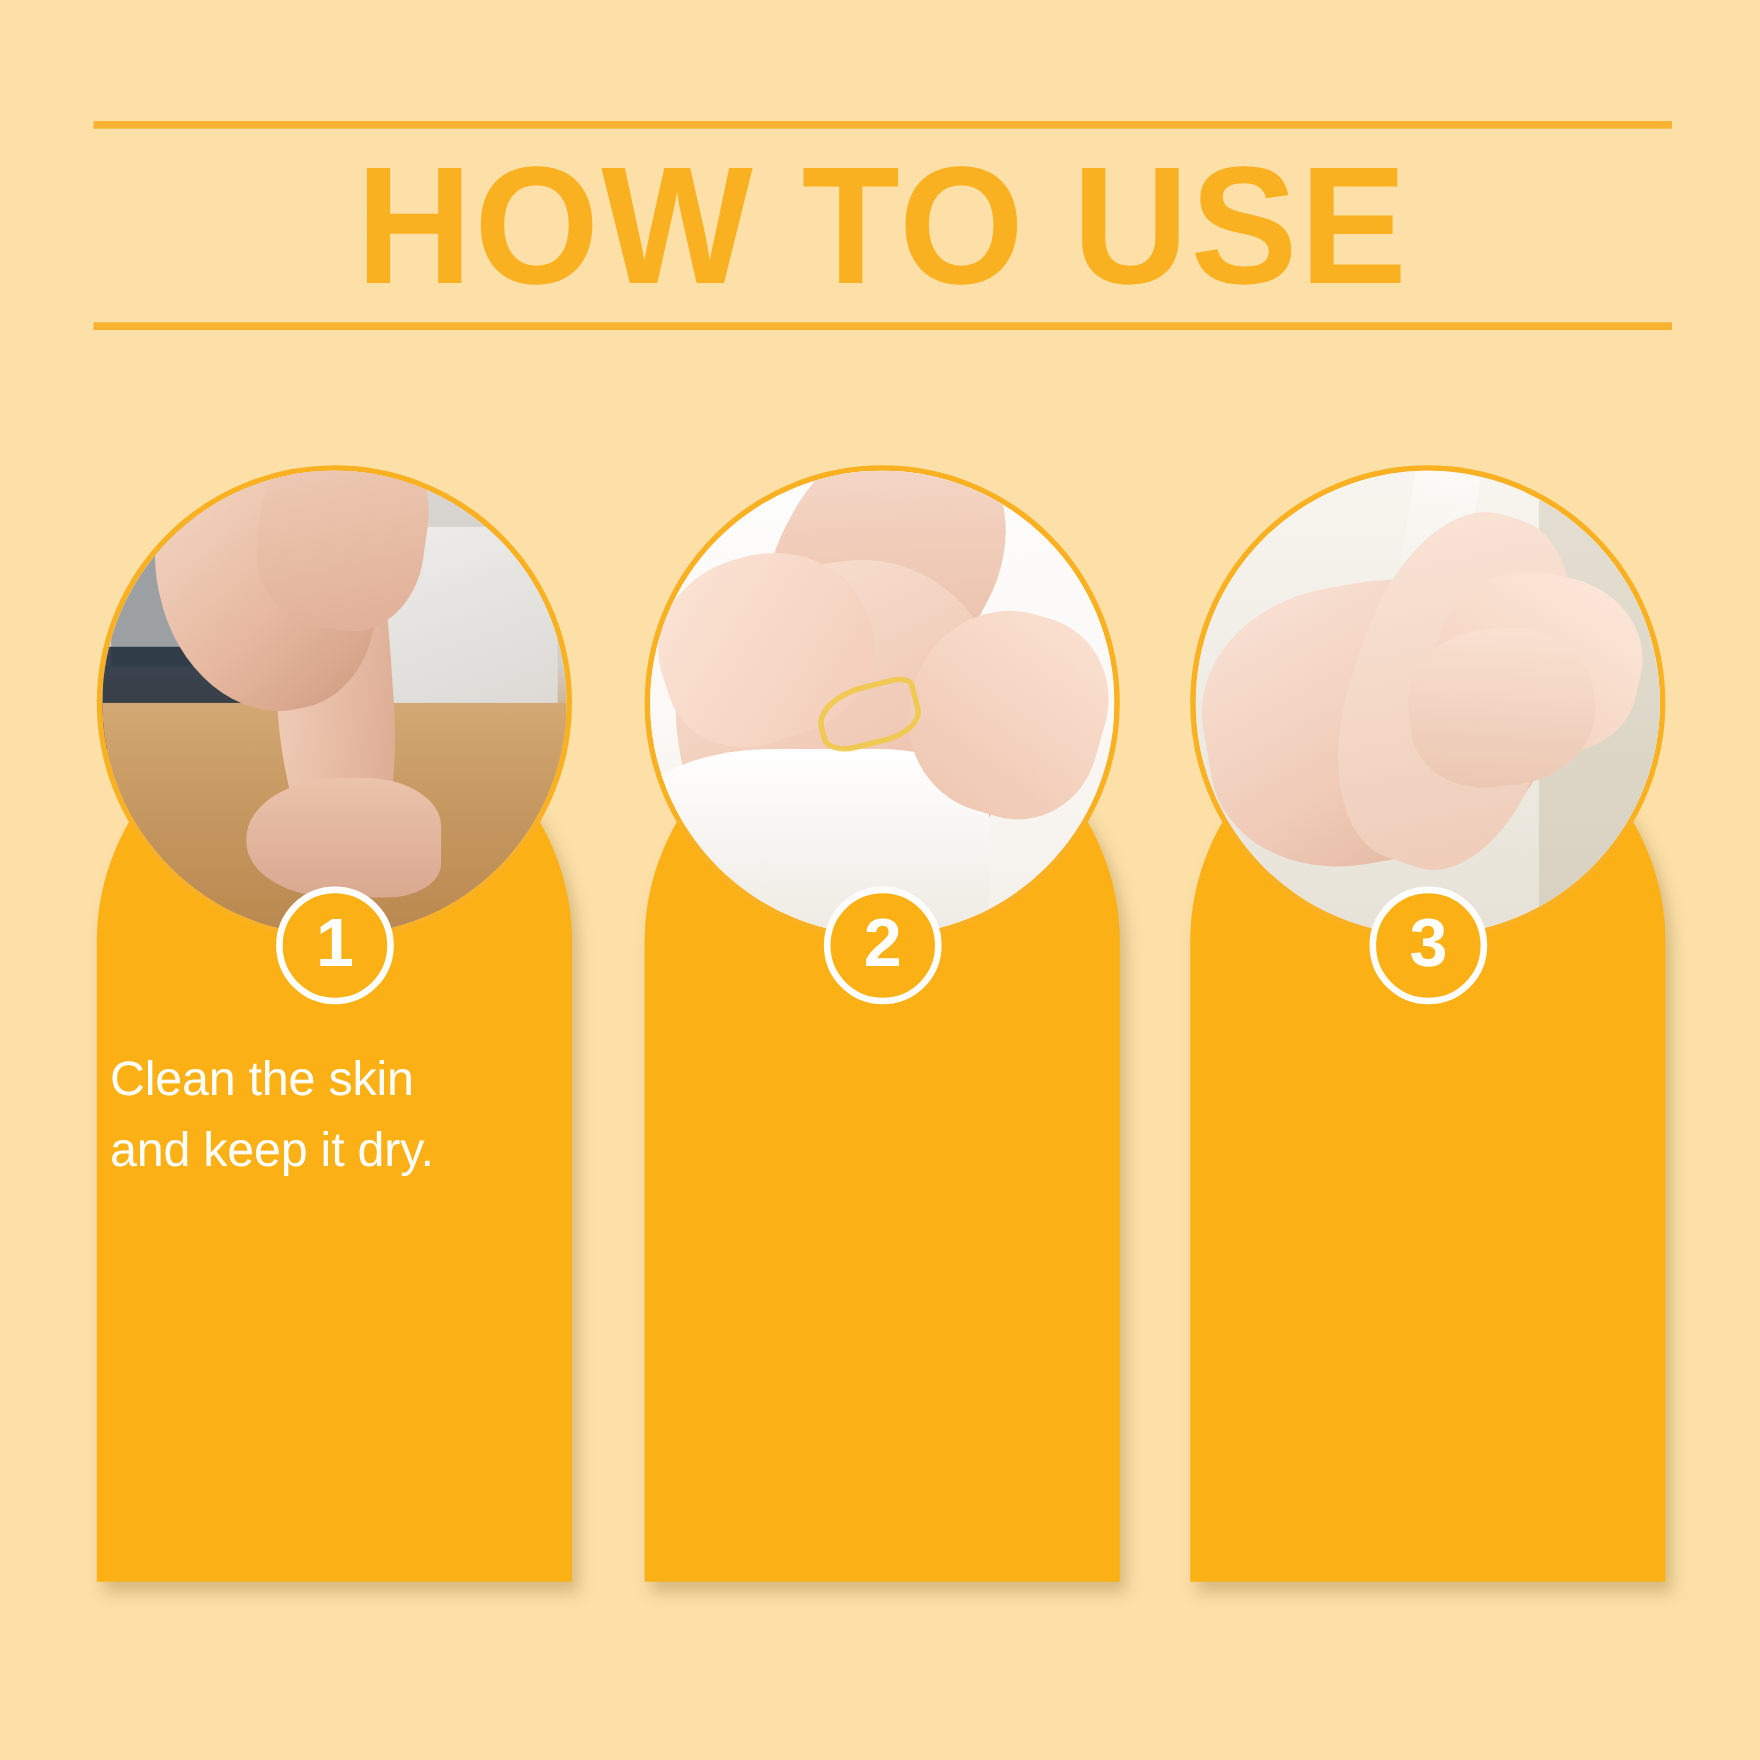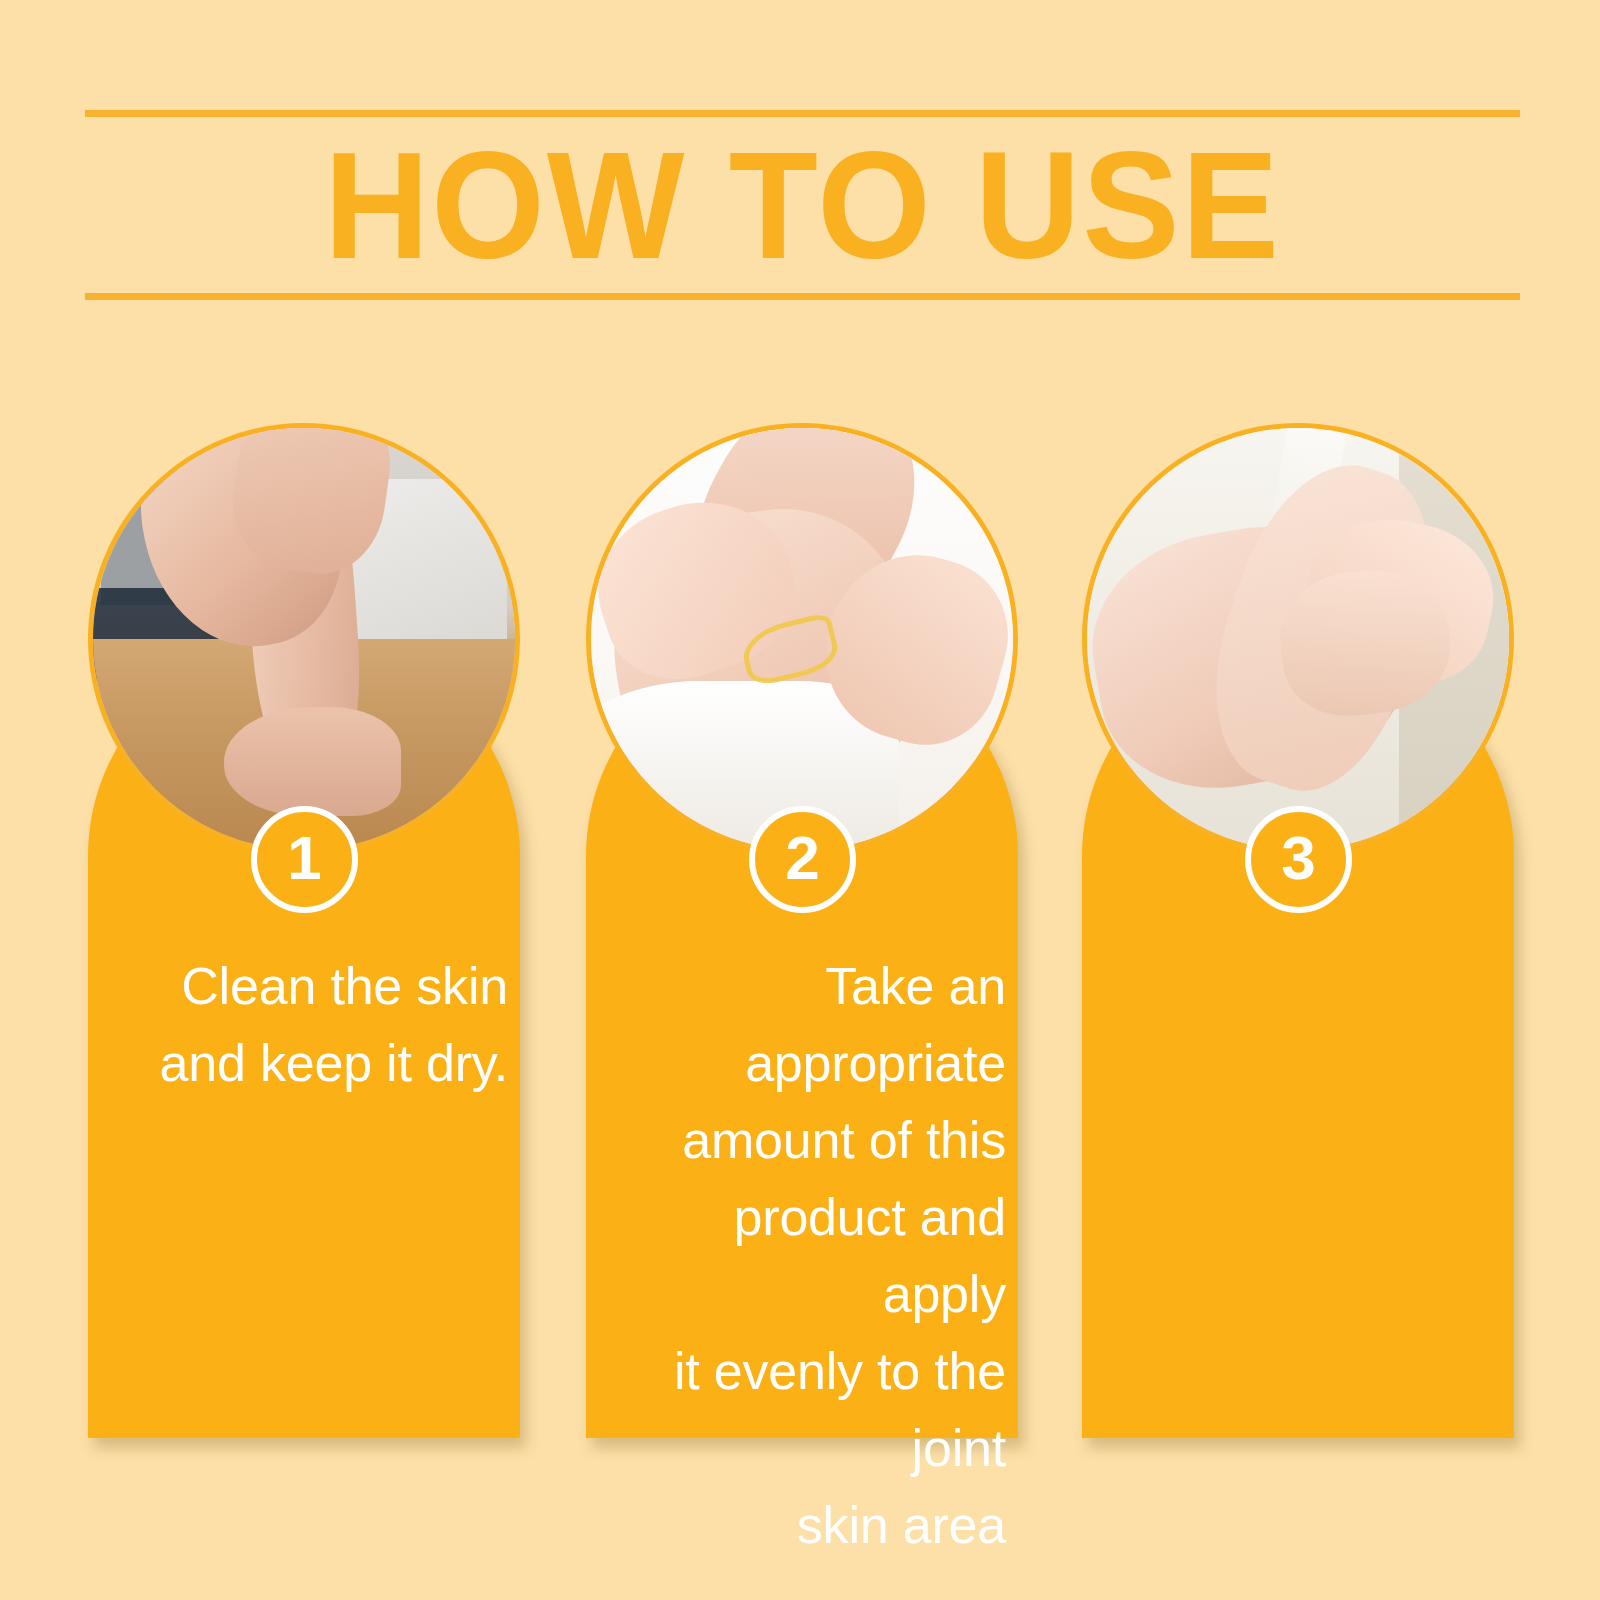--- a/index.html
+++ b/index.html
@@ -128,23 +128,23 @@
     font-family: "Liberation Sans", sans-serif;
     margin-top: -3px;
   }
 
   
   .caption {
     position: absolute;
     left: 12px;
     right: 12px;
     top: 525px;
-    text-align: right;
+    text-align: left;
     color: #ffffff;
-    font-size: 52px;
+    font-size: 44px;
     line-height: 1.48;
     font-family: "Liberation Sans", sans-serif;
     font-weight: 300;
     white-space: pre-line;
     letter-spacing: -0.2px;
   }
 
   
 
   
@@ -313,25 +313,20 @@
         <div class="calf"></div>
         <div class="sheet"></div>
         <div class="handleft"></div>
         <div class="handright"></div>
         <div class="gel"></div>
       </div>
     </div>
     <div class="badge">
       <span>2</span>
     </div>
-    <div class="caption">Take an appropriate
-amount of this
-product and apply
-it evenly to the joint
-skin area</div>
   </div>
 
   <div class="card c3">
     <div class="card-body"></div>
     <div class="photo">
       <div class="scene s3">
         <div class="bg2"></div>
         <div class="thigh"></div>
         <div class="gap"></div>
         <div class="shin3"></div>

